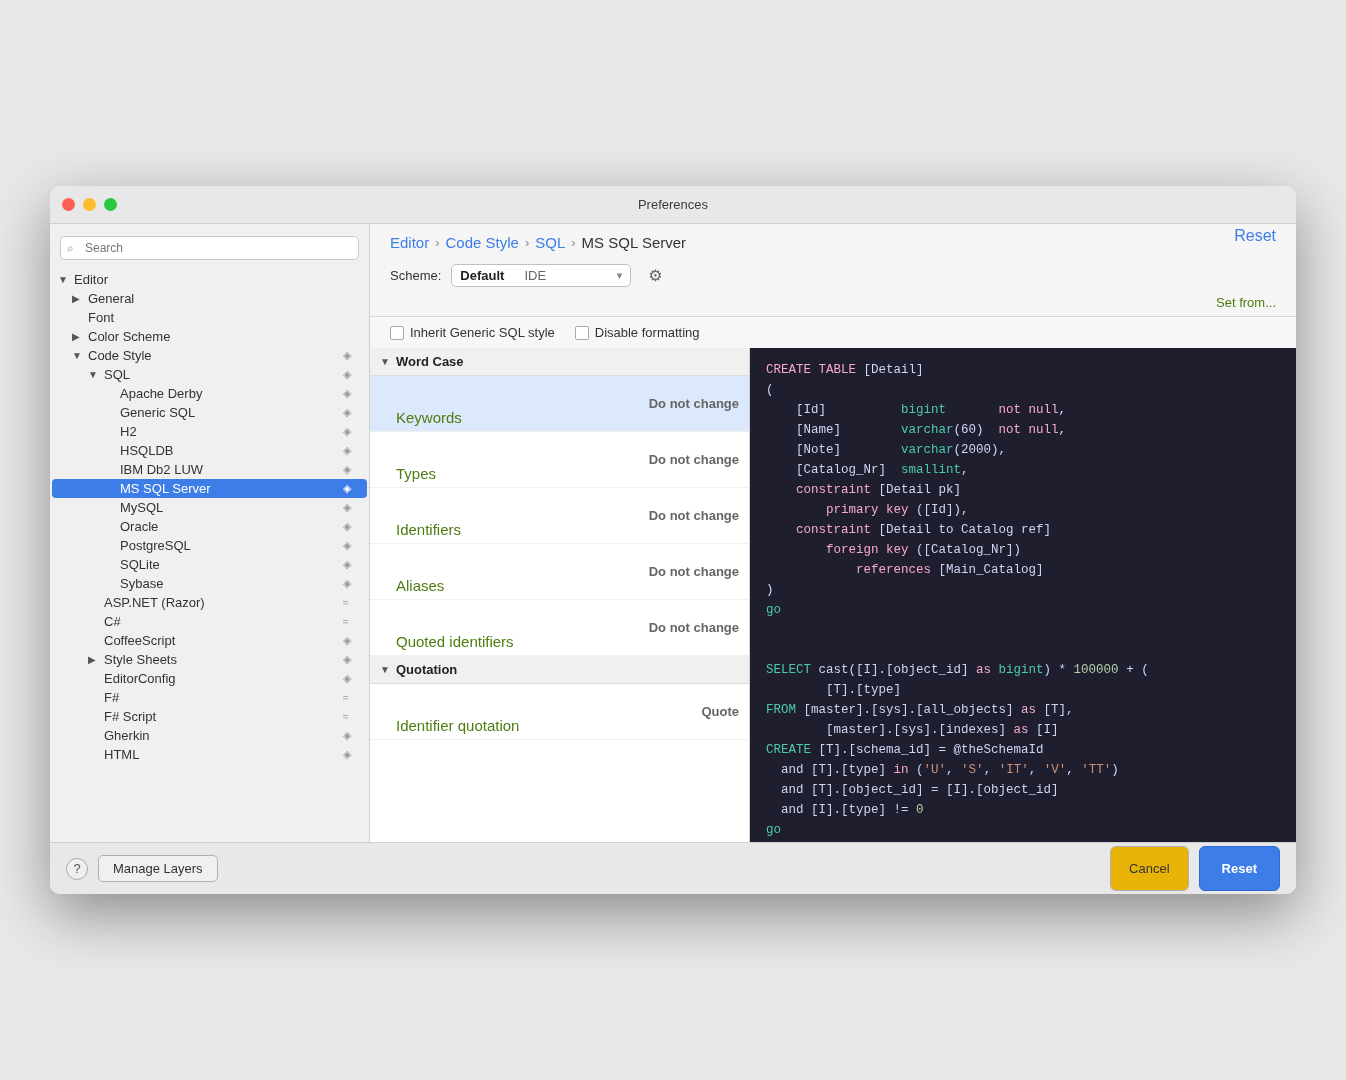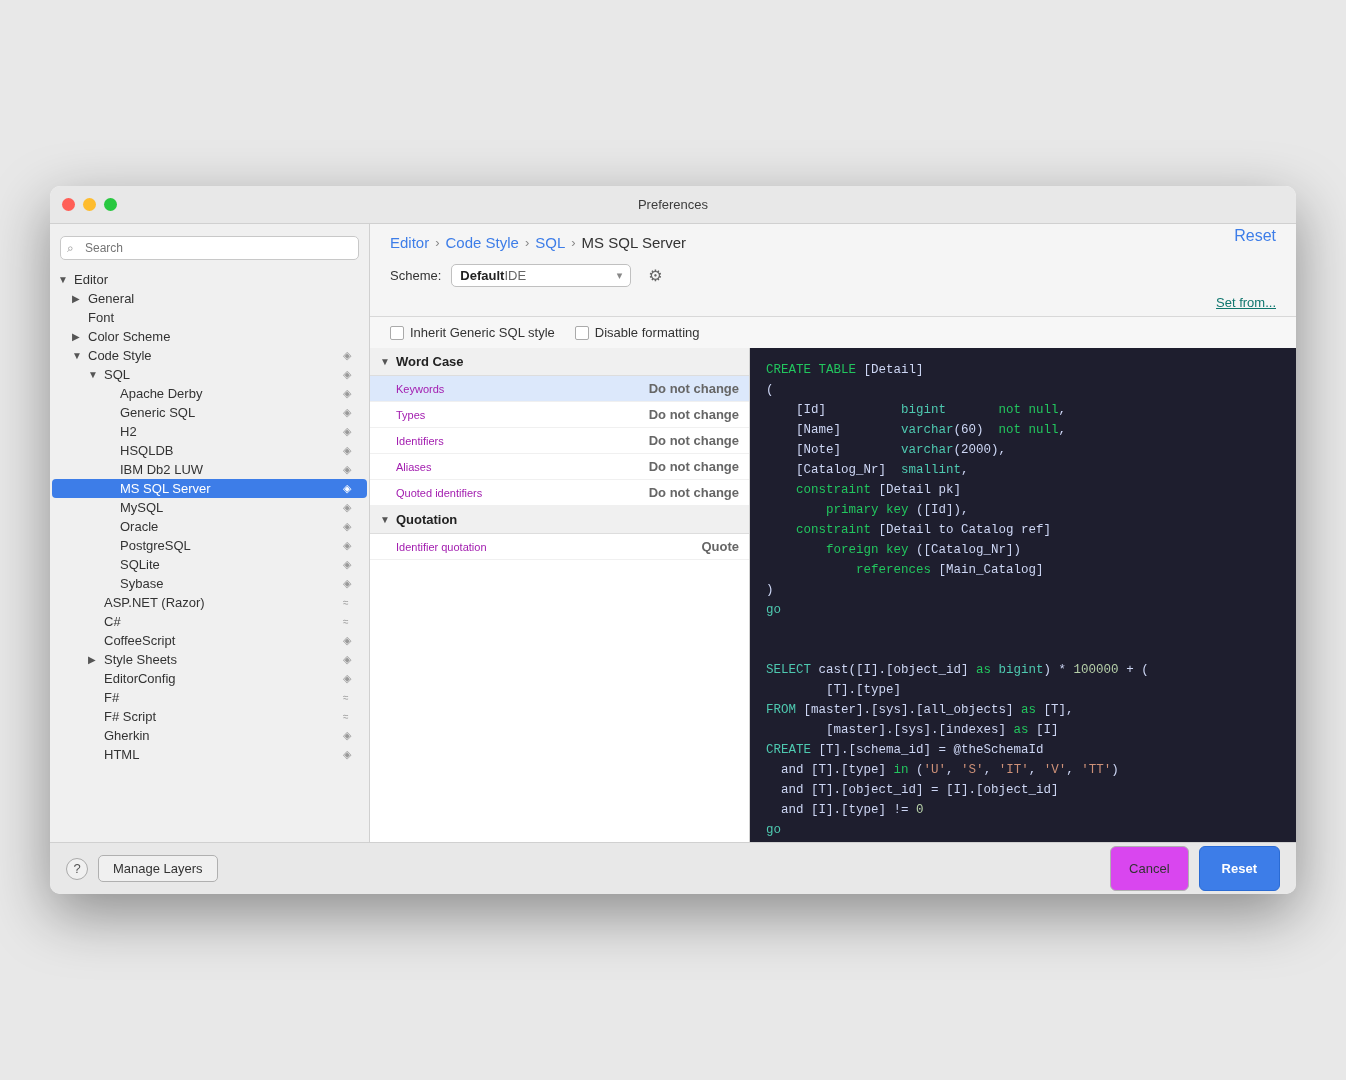--- a/index.html
+++ b/index.html
@@ -172,21 +172,21 @@
       font-size: 13px;
       color: #333;
     }
     .scheme-select {
       display: flex;
       align-items: center;
       border: 1px solid #c0c0c0;
       border-radius: 5px;
       background: white;
       padding: 3px 8px;
-      gap: 0;
+      gap: 20px;
       cursor: pointer;
       min-width: 180px;
     }
     .scheme-select-text {
       font-size: 13px;
       font-weight: 600;
       color: #222;
     }
     .scheme-select-sub {
       font-size: 13px;
@@ -205,24 +205,23 @@
       justify-content: center;
       cursor: pointer;
       color: #666;
       font-size: 16px;
     }
     .set-from-row {
       display: flex;
       justify-content: flex-end;
     }
     .set-from-link {
-      color: #0f766e;
-      font-size: 13px;
-      cursor: pointer;
-      text-decoration: underline;
+      color: #4d7c0f;
+      font-size: 13px;
+      cursor: pointer;
     }
     .options-row {
       display: flex;
       align-items: center;
       gap: 20px;
       margin: 8px 20px;
     }
     .checkbox-label {
       display: flex;
       align-items: center;
@@ -292,42 +291,43 @@
       align-items: center;
       padding: 5px 10px 5px 26px;
       border-bottom: 1px solid #f0f0f0;
       cursor: pointer;
     }
     .setting-row.selected {
       background: #dce8fb;
     }
     .setting-name {
       flex: 1;
-      font-size: 11px;
-      color: #a21caf;
+      font-size: 15px;
+      color: #4d7c0f;
+      margin-top: 28px;
     }
     .setting-value {
       font-size: 13px;
       color: #666;
       font-weight: bold;
     }
     .right-panel {
       flex: 1;
       background: #1e1e2e;
       overflow: auto;
       padding: 12px 16px;
       font-family: 'Menlo', 'Monaco', 'Courier New', monospace;
       font-size: 12.5px;
       line-height: 1.6;
       color: #cdd6f4;
     }
     .code-line {
       white-space: pre;
     }
-    .kw-blue { color: #22c55e; }
+    .kw-blue { color: #f9a8d4; }
     .kw-cyan { color: #4ec9b0; }
     .kw-select { color: #4ec9b0; }
     .kw-from { color: #4ec9b0; }
     .kw-where { color: #4ec9b0; }
     .kw-and { color: #cdd6f4; }
     .kw-go { color: #4ec9b0; }
     .kw-str { color: #ce9178; }
     .kw-num { color: #b5cea8; text-align: center; }
     .footer {
       height: 52px;
@@ -365,21 +365,21 @@
       font-size: 13px;
       color: #333;
       cursor: pointer;
     }
     .footer-right {
       display: flex;
       gap: 10px;
     }
     .cancel-btn {
       padding: 14px 18px;
-      background: #d946ef;
+      background: #eab308;
       border: 1px solid #b0b0b0;
       border-radius: 6px;
       font-size: 13px;
       color: #333;
       cursor: pointer;
     }
     .save-btn {
       padding: 6px 22px;
       background: #3d7de8;
       border: 1px solid #2a6bd4;

